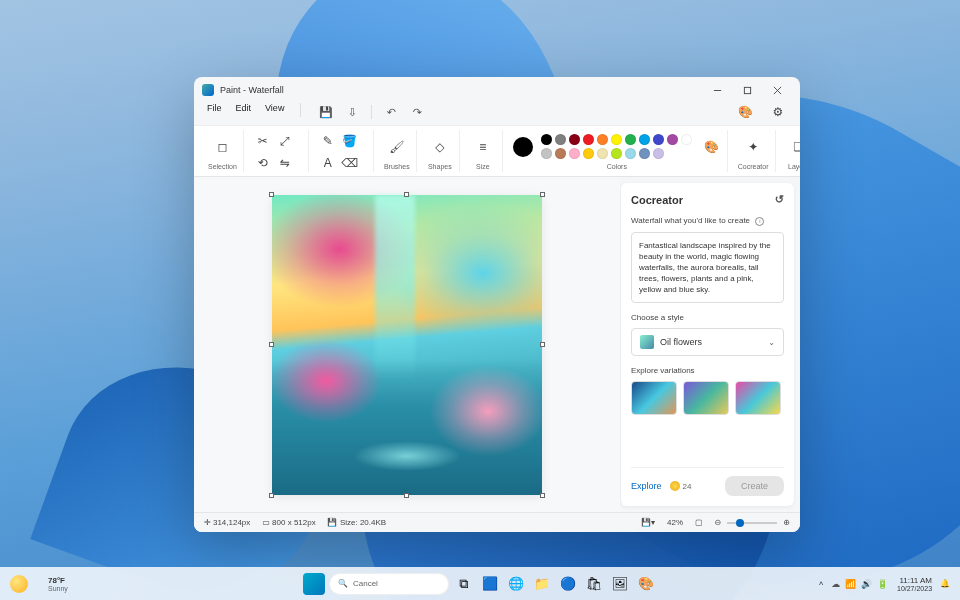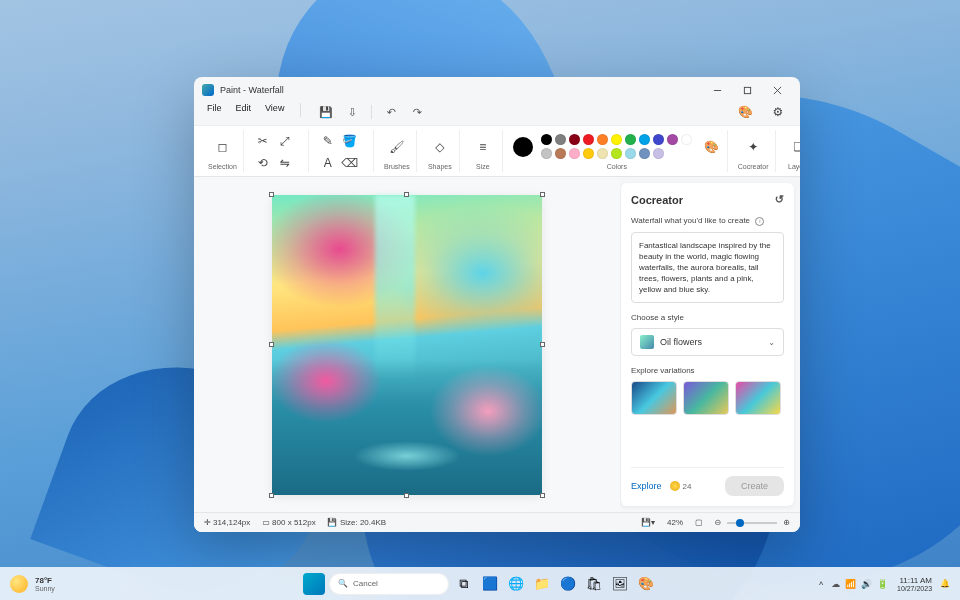--- a/index.html
+++ b/index.html
@@ -62,21 +62,21 @@
 .cancel{color:#0067c0;font-size:9px}
 .credits{display:flex;align-items:center;gap:3px;font-size:8px;color:#666}
 .credits .coin{width:10px;height:10px;background:radial-gradient(circle,#ffd94a,#e8a818);border-radius:50%}
 .create-btn{background:#e5e5e5;color:#999;border:none;border-radius:8px;padding:5px 16px;font-size:9px;margin-left:auto}
 .statusbar{height:20px;background:#f5f6f8;border-top:1px solid #e5e5e5;display:flex;align-items:center;padding:0 10px;font-size:8px;color:#444;gap:12px}
 .statusbar .gap{flex:1}
 .zoom-ctl{display:flex;align-items:center;gap:6px}
 .zoom-ctl .track{width:50px;height:2px;background:#ccc;position:relative}
 .zoom-ctl .thumb{position:absolute;left:18%;top:-3px;width:8px;height:8px;background:#0067c0;border-radius:50%}
 .taskbar{position:absolute;bottom:0;left:0;right:0;height:33px;background:rgba(245,248,252,.88);backdrop-filter:blur(20px);display:flex;align-items:center;z-index:3;padding:0 10px}
-.taskbar .left{display:flex;align-items:center;gap:7px;font-size:8px;color:#333}
+.taskbar .left{display:flex;align-items:center;gap:20px;font-size:8px;color:#333}
 .taskbar .sun{width:18px;height:18px;background:radial-gradient(circle at 35% 35%,#ffe680,#ffb020);border-radius:50%}
 .taskbar .center{position:absolute;left:50%;transform:translateX(-50%);display:flex;align-items:center;gap:4px}
 .tb-icon{width:22px;height:22px;border-radius:4px;display:flex;align-items:center;justify-content:center;font-size:13px}
 .start{background:linear-gradient(135deg,#0ac,#07b);display:grid;grid-template-columns:1fr 1fr;gap:1px;padding:5px}
 .start div{background:#fff;border-radius:1px}
 .search{width:120px;height:22px;background:#fff;border-radius:11px;display:flex;align-items:center;padding:0 8px;font-size:8px;color:#666;gap:5px;border:1px solid #0001}
 .taskbar .right{margin-left:auto;display:flex;align-items:center;gap:8px;font-size:8px;color:#333}
 .tray{display:flex;gap:5px;font-size:9px;color:#555}
 .info-icon{width:9px;height:9px;border:1px solid #888;border-radius:50%;display:inline-flex;align-items:center;justify-content:center;font-size:6px;color:#888;margin-left:3px}
 </style>

